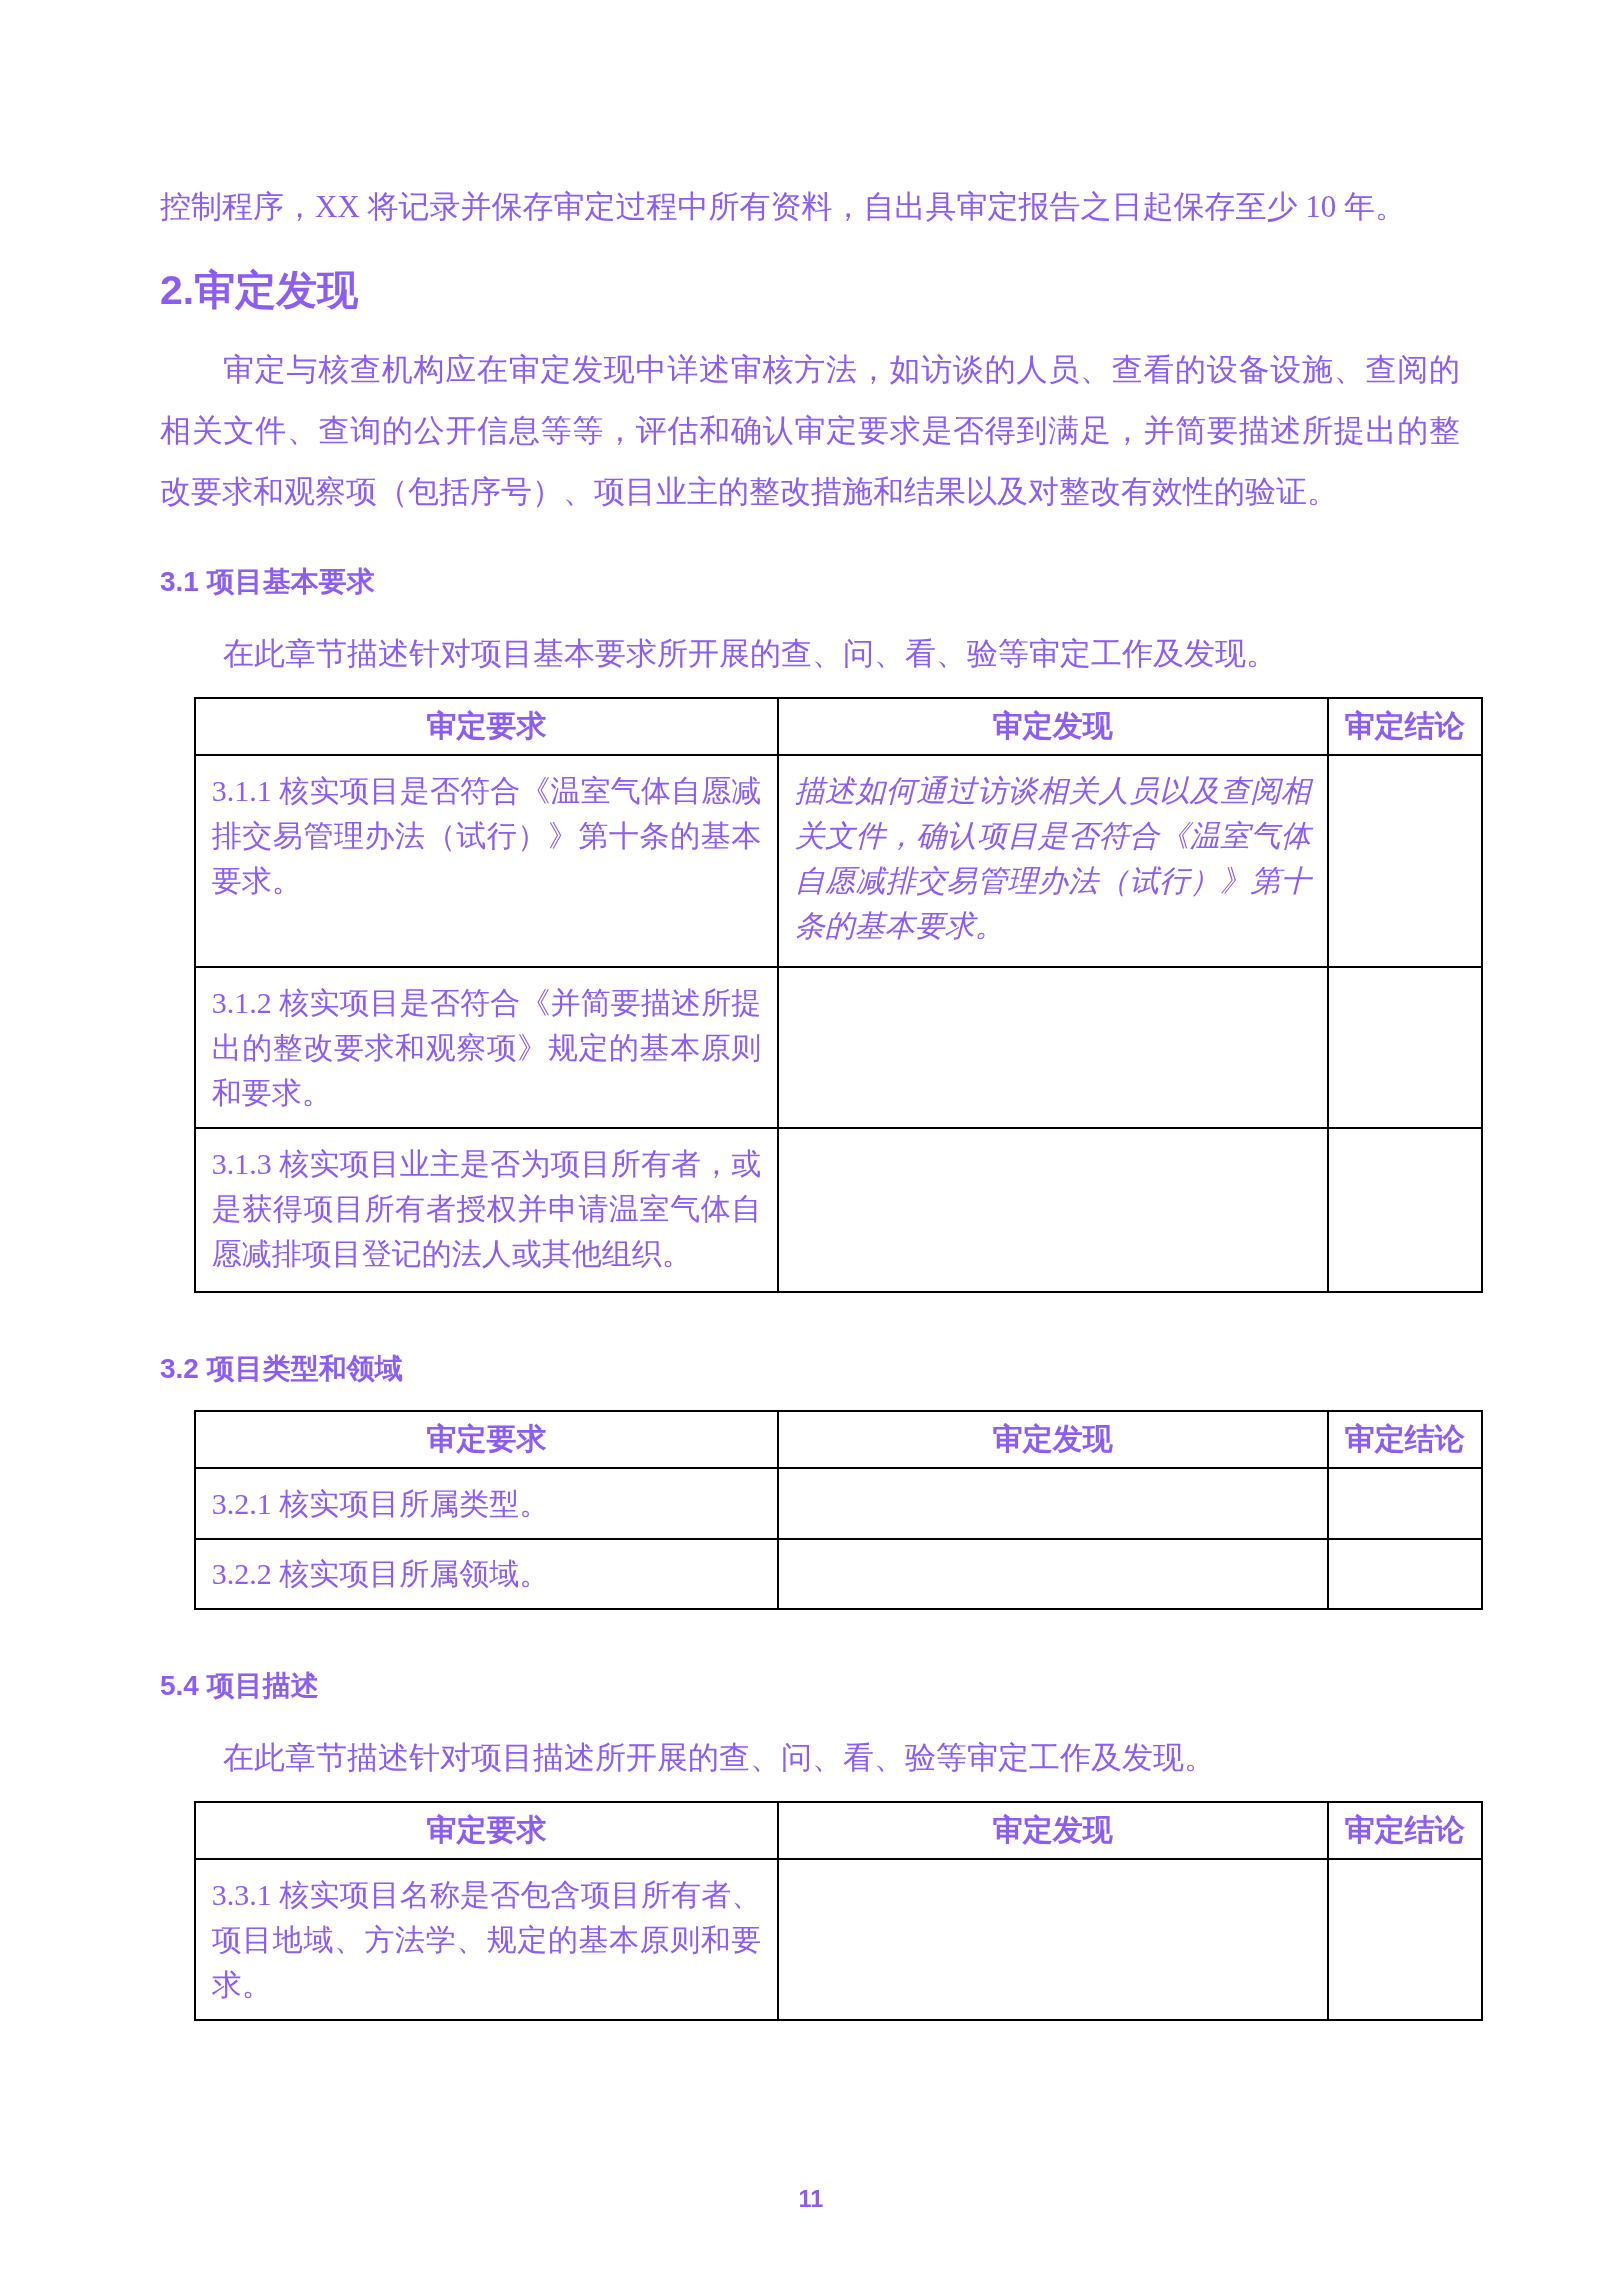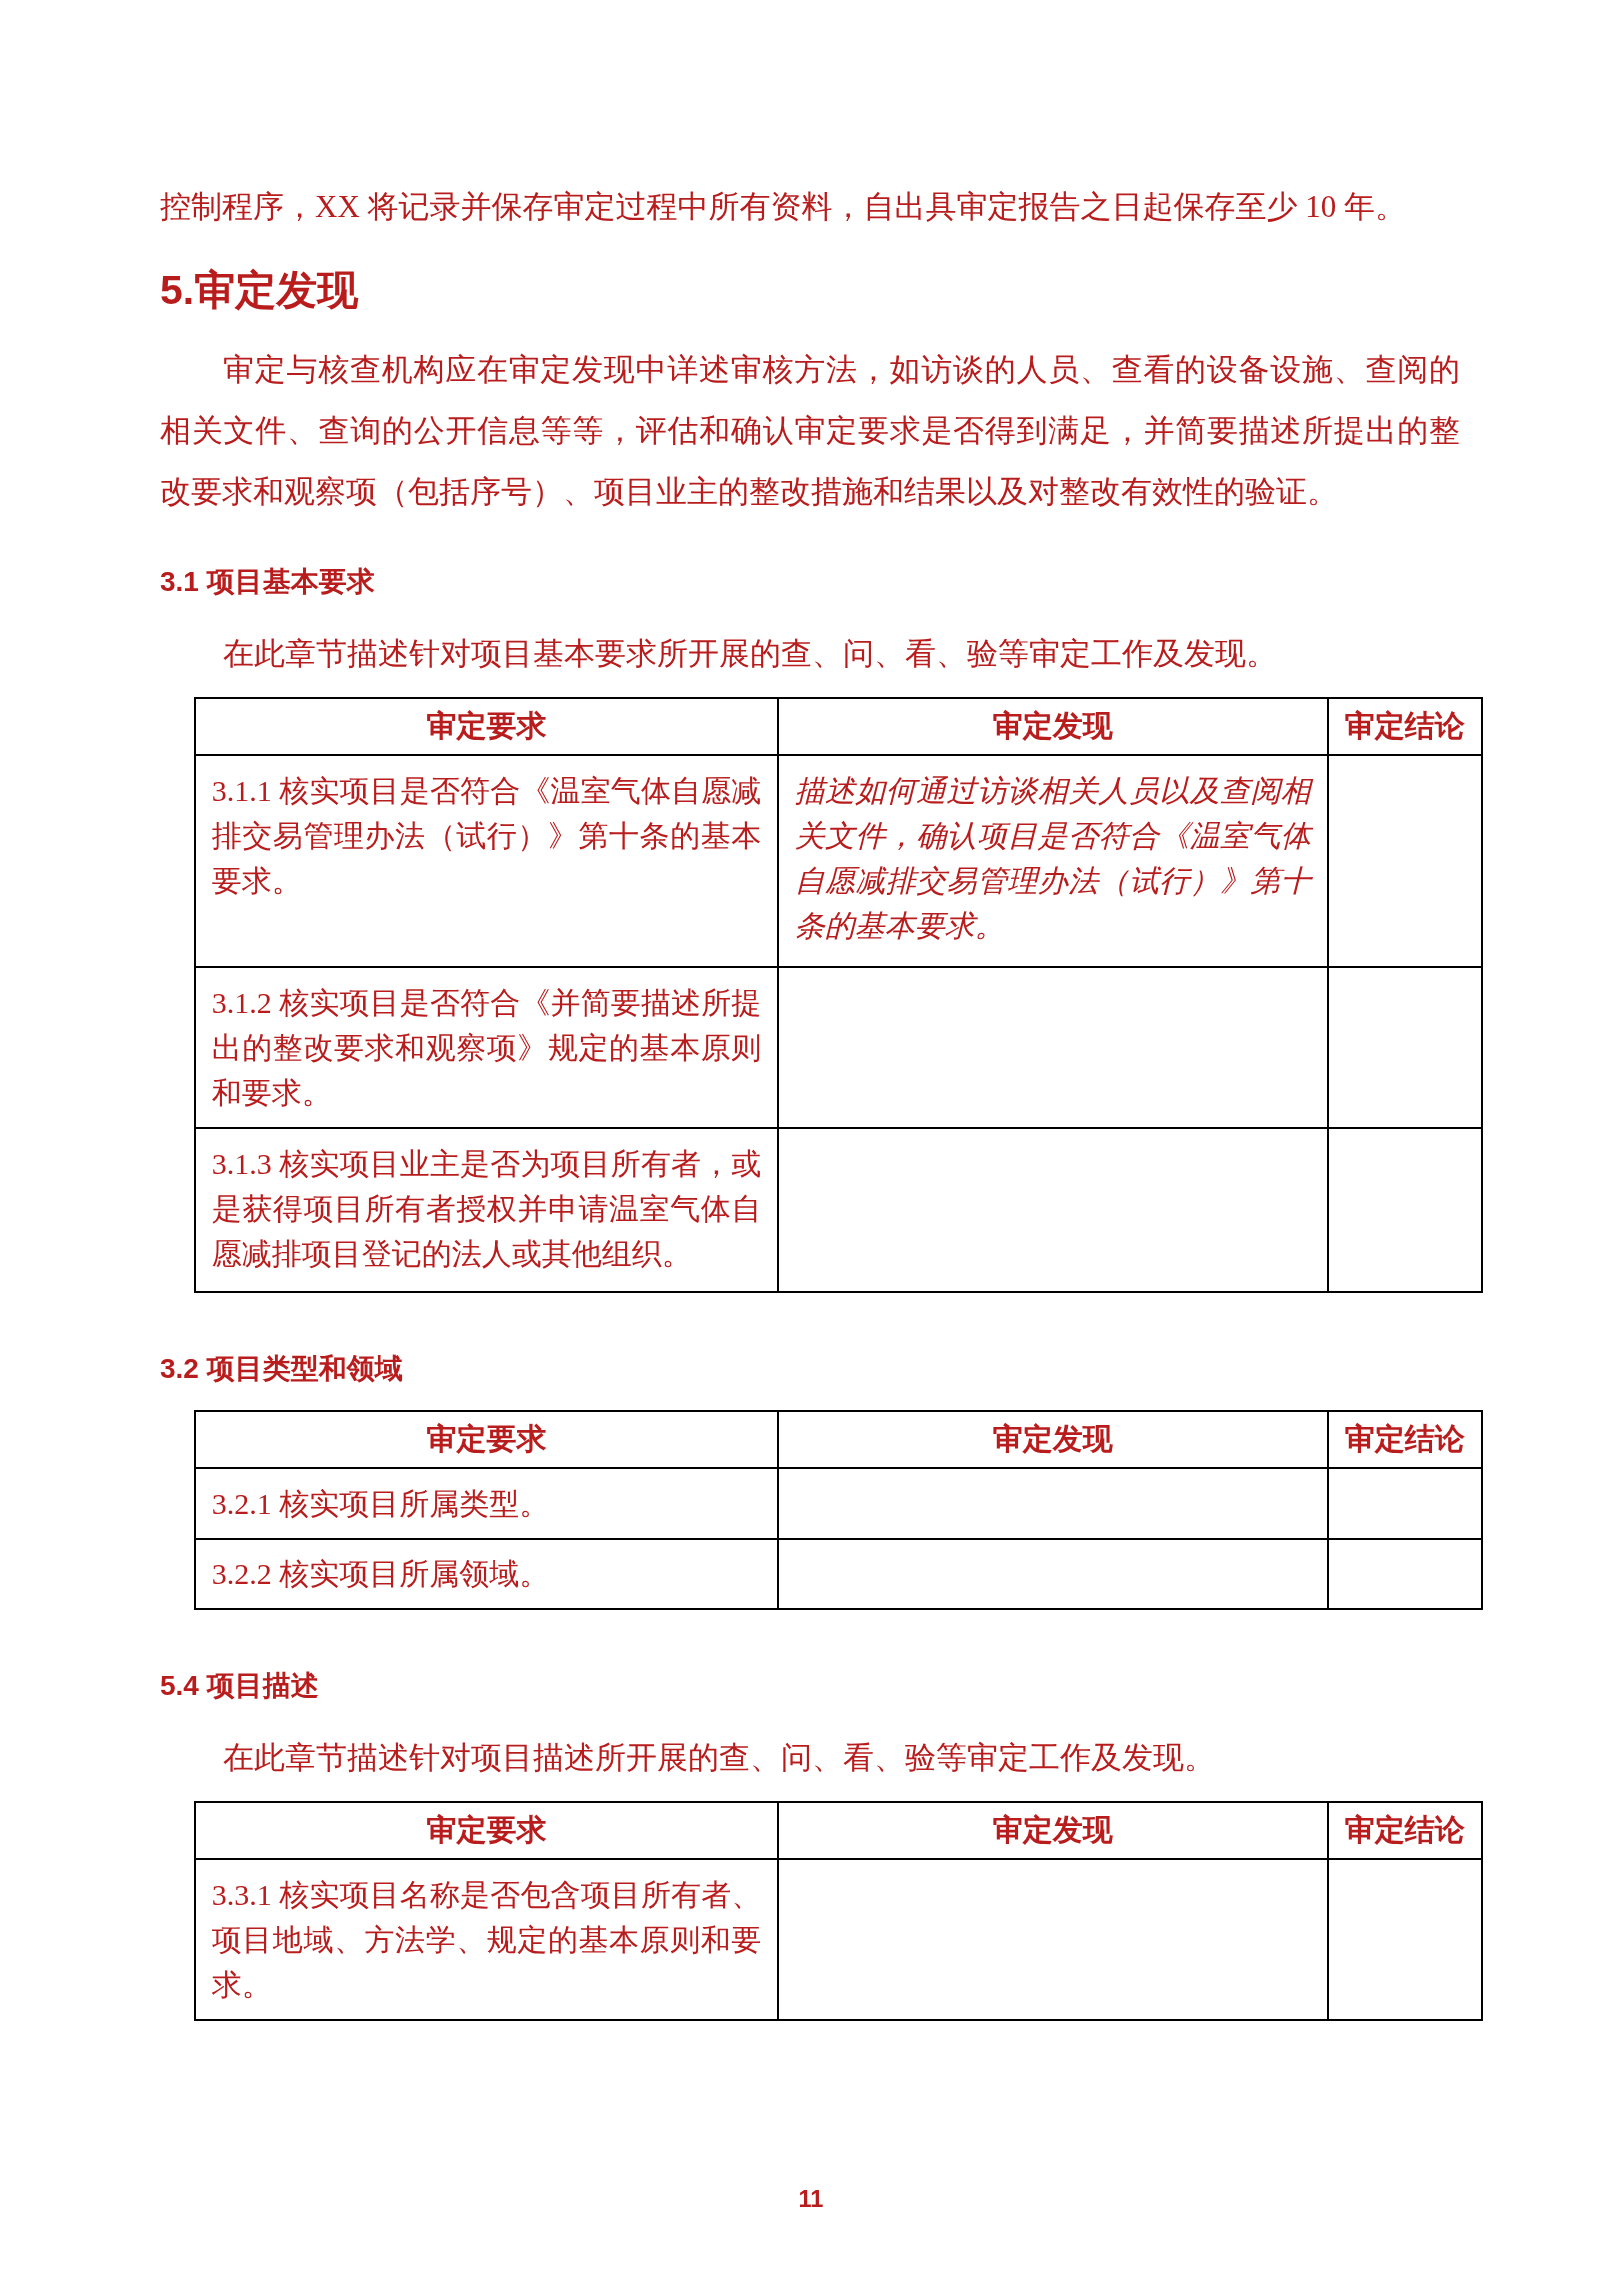--- a/index.html
+++ b/index.html
@@ -5,21 +5,21 @@
   html, body {
     margin: 0;
     padding: 0;
     background: #ffffff;
   }
   .page {
     position: relative;
     width: 1622px;
     height: 2293px;
     background: #ffffff;
-    color: #b91c1c;
+    color: #8b5cf6;
     font-family: "Liberation Serif", "DejaVu Serif", serif;
     box-sizing: border-box;
     padding: 176px 162px 0 160px;
     overflow: hidden;
   }
   p.body-text {
     font-size: 31px;
     line-height: 61px;
     text-align: justify;
     margin: 0 0 13.7px 0;
@@ -93,21 +93,21 @@
     font-family: "Liberation Sans", "DejaVu Sans", sans-serif;
   }
 </style>
 </head>
 <body>
 
 <div class="page">
 
   <p class="body-text">控制程序，XX 将记录并保存审定过程中所有资料，自出具审定报告之日起保存至少 10 年。</p>
 
-  <h1 class="doc-h1">5.审定发现</h1>
+  <h1 class="doc-h1">2.审定发现</h1>
 
   <p class="body-text indent">审定与核查机构应在审定发现中详述审核方法，如访谈的人员、查看的设备设施、查阅的相关文件、查询的公开信息等等，评估和确认审定要求是否得到满足，并简要描述所提出的整改要求和观察项（包括序号）、项目业主的整改措施和结果以及对整改有效性的验证。</p>
 
   <h2 class="doc-h2">3.1 项目基本要求</h2>
   <p class="body-text indent">在此章节描述针对项目基本要求所开展的查、问、看、验等审定工作及发现。</p>
 
   <table class="audit-table">
     <colgroup>
         <col class="c-req">
         <col class="c-find">

